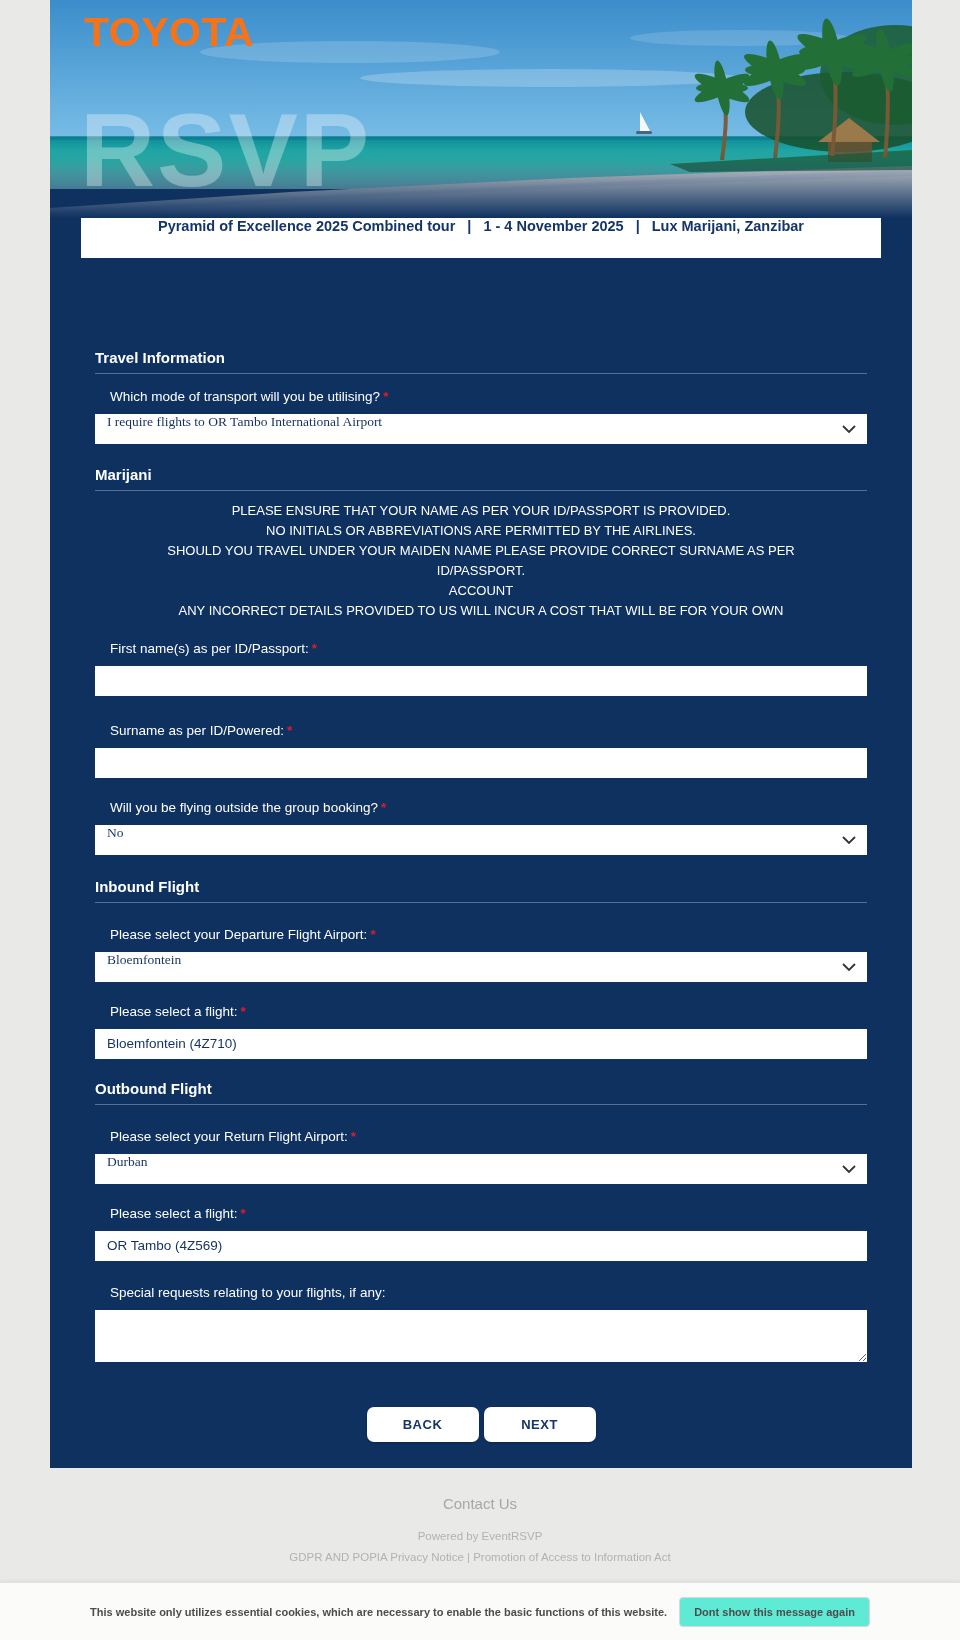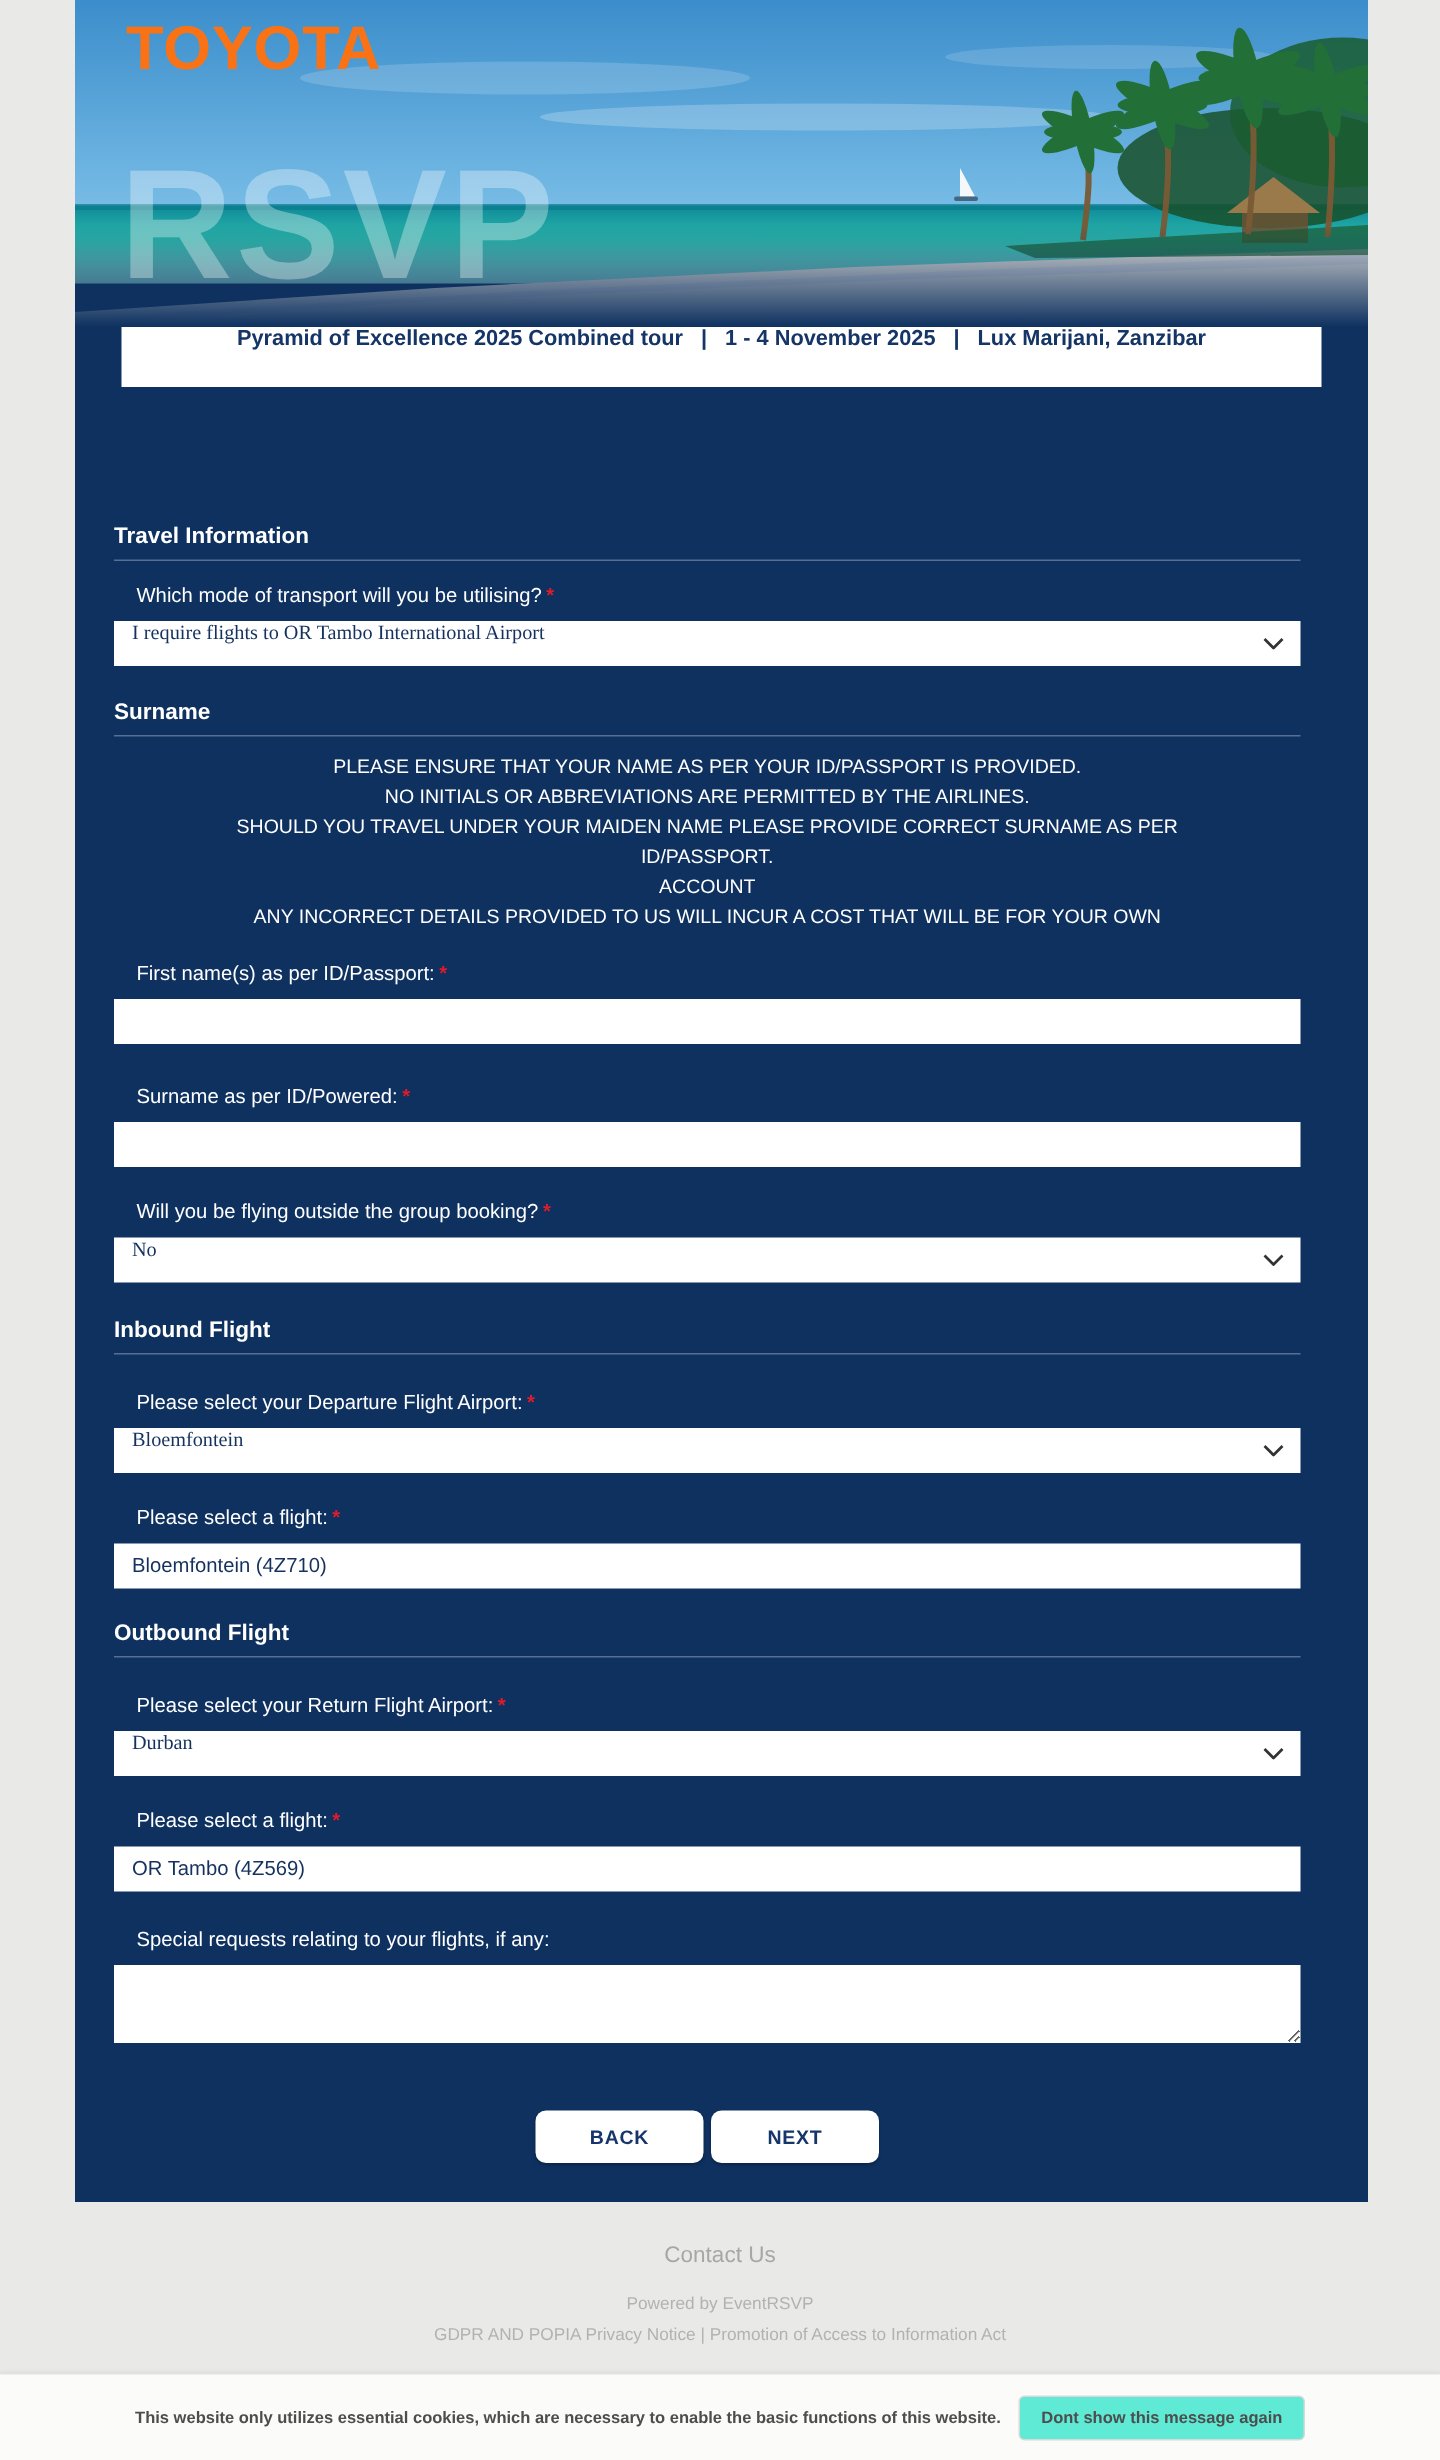--- a/index.html
+++ b/index.html
@@ -21,21 +21,21 @@
     position: absolute; left: 30px; top: 98px; font-size: 104px; font-weight: bold;
     color: rgba(255,255,255,0.33); letter-spacing: 2px; line-height: 1; z-index: 2; user-select: none;
   }
   .eventbar {
     position: relative; z-index: 4; margin: 0 31px; height: 40px; background: #ffffff;
     display: flex; justify-content: center; gap: 12px;
     font-weight: bold; font-size: 14.5px; color: #163567; white-space: nowrap;
   }
   .eventbar .pipe { font-weight: bold; color: #163567; }
   
-  .form { padding: 92px 45px 0 26px; }
+  .form { padding: 92px 45px 0 45px; }
   .section-head { border-bottom: 1px solid rgba(223,229,235,0.35); padding-bottom: 7px; }
   .section-title { font-size: 15px; font-weight: bold; color: #ffffff; line-height: 16px; }
   .label { font-size: 13.5px; color: #ffffff; line-height: 16px; margin-left: 15px; }
   .req { color: #e01b2c; margin-left: 3px; font-weight: bold; }
   .control {
     width: 100%; height: 30px; background: #ffffff; border: 0; padding: 0 12px;
     font-size: 13.5px; color: #15325f; font-family: inherit; display: block; line-height: 30px;
   }
   .select { position: relative; cursor: pointer; display: flex; line-height: normal; font-family: Liberation Serif, serif; }
   .chevron { position: absolute; right: 11px; top: 50%; transform: translateY(-50%); display: flex; }
@@ -171,21 +171,21 @@
     <div class="control select mt9">
       <span>I require flights to OR Tambo International Airport</span>
       <span class="chevron">
         <svg width="14" height="8" viewBox="0 0 14 8">
             <path d="M1 1l6 6 6-6" fill="none" stroke="#333333" stroke-width="1.8"></path>
           </svg>
       </span>
     </div>
 
     <div class="section-head mt23">
-      <div class="section-title">Surname</div>
+      <div class="section-title">Marijani</div>
     </div>
 
     <div class="notice">
       <div>PLEASE ENSURE THAT YOUR NAME AS PER YOUR ID/PASSPORT IS PROVIDED.</div>
       <div>NO INITIALS OR ABBREVIATIONS ARE PERMITTED BY THE AIRLINES.</div>
       <div>SHOULD YOU TRAVEL UNDER YOUR MAIDEN NAME PLEASE PROVIDE CORRECT SURNAME AS PER</div>
       <div>ID/PASSPORT.</div>
       <div>ACCOUNT</div>
       <div>ANY INCORRECT DETAILS PROVIDED TO US WILL INCUR A COST THAT WILL BE FOR YOUR OWN</div>
     </div>

